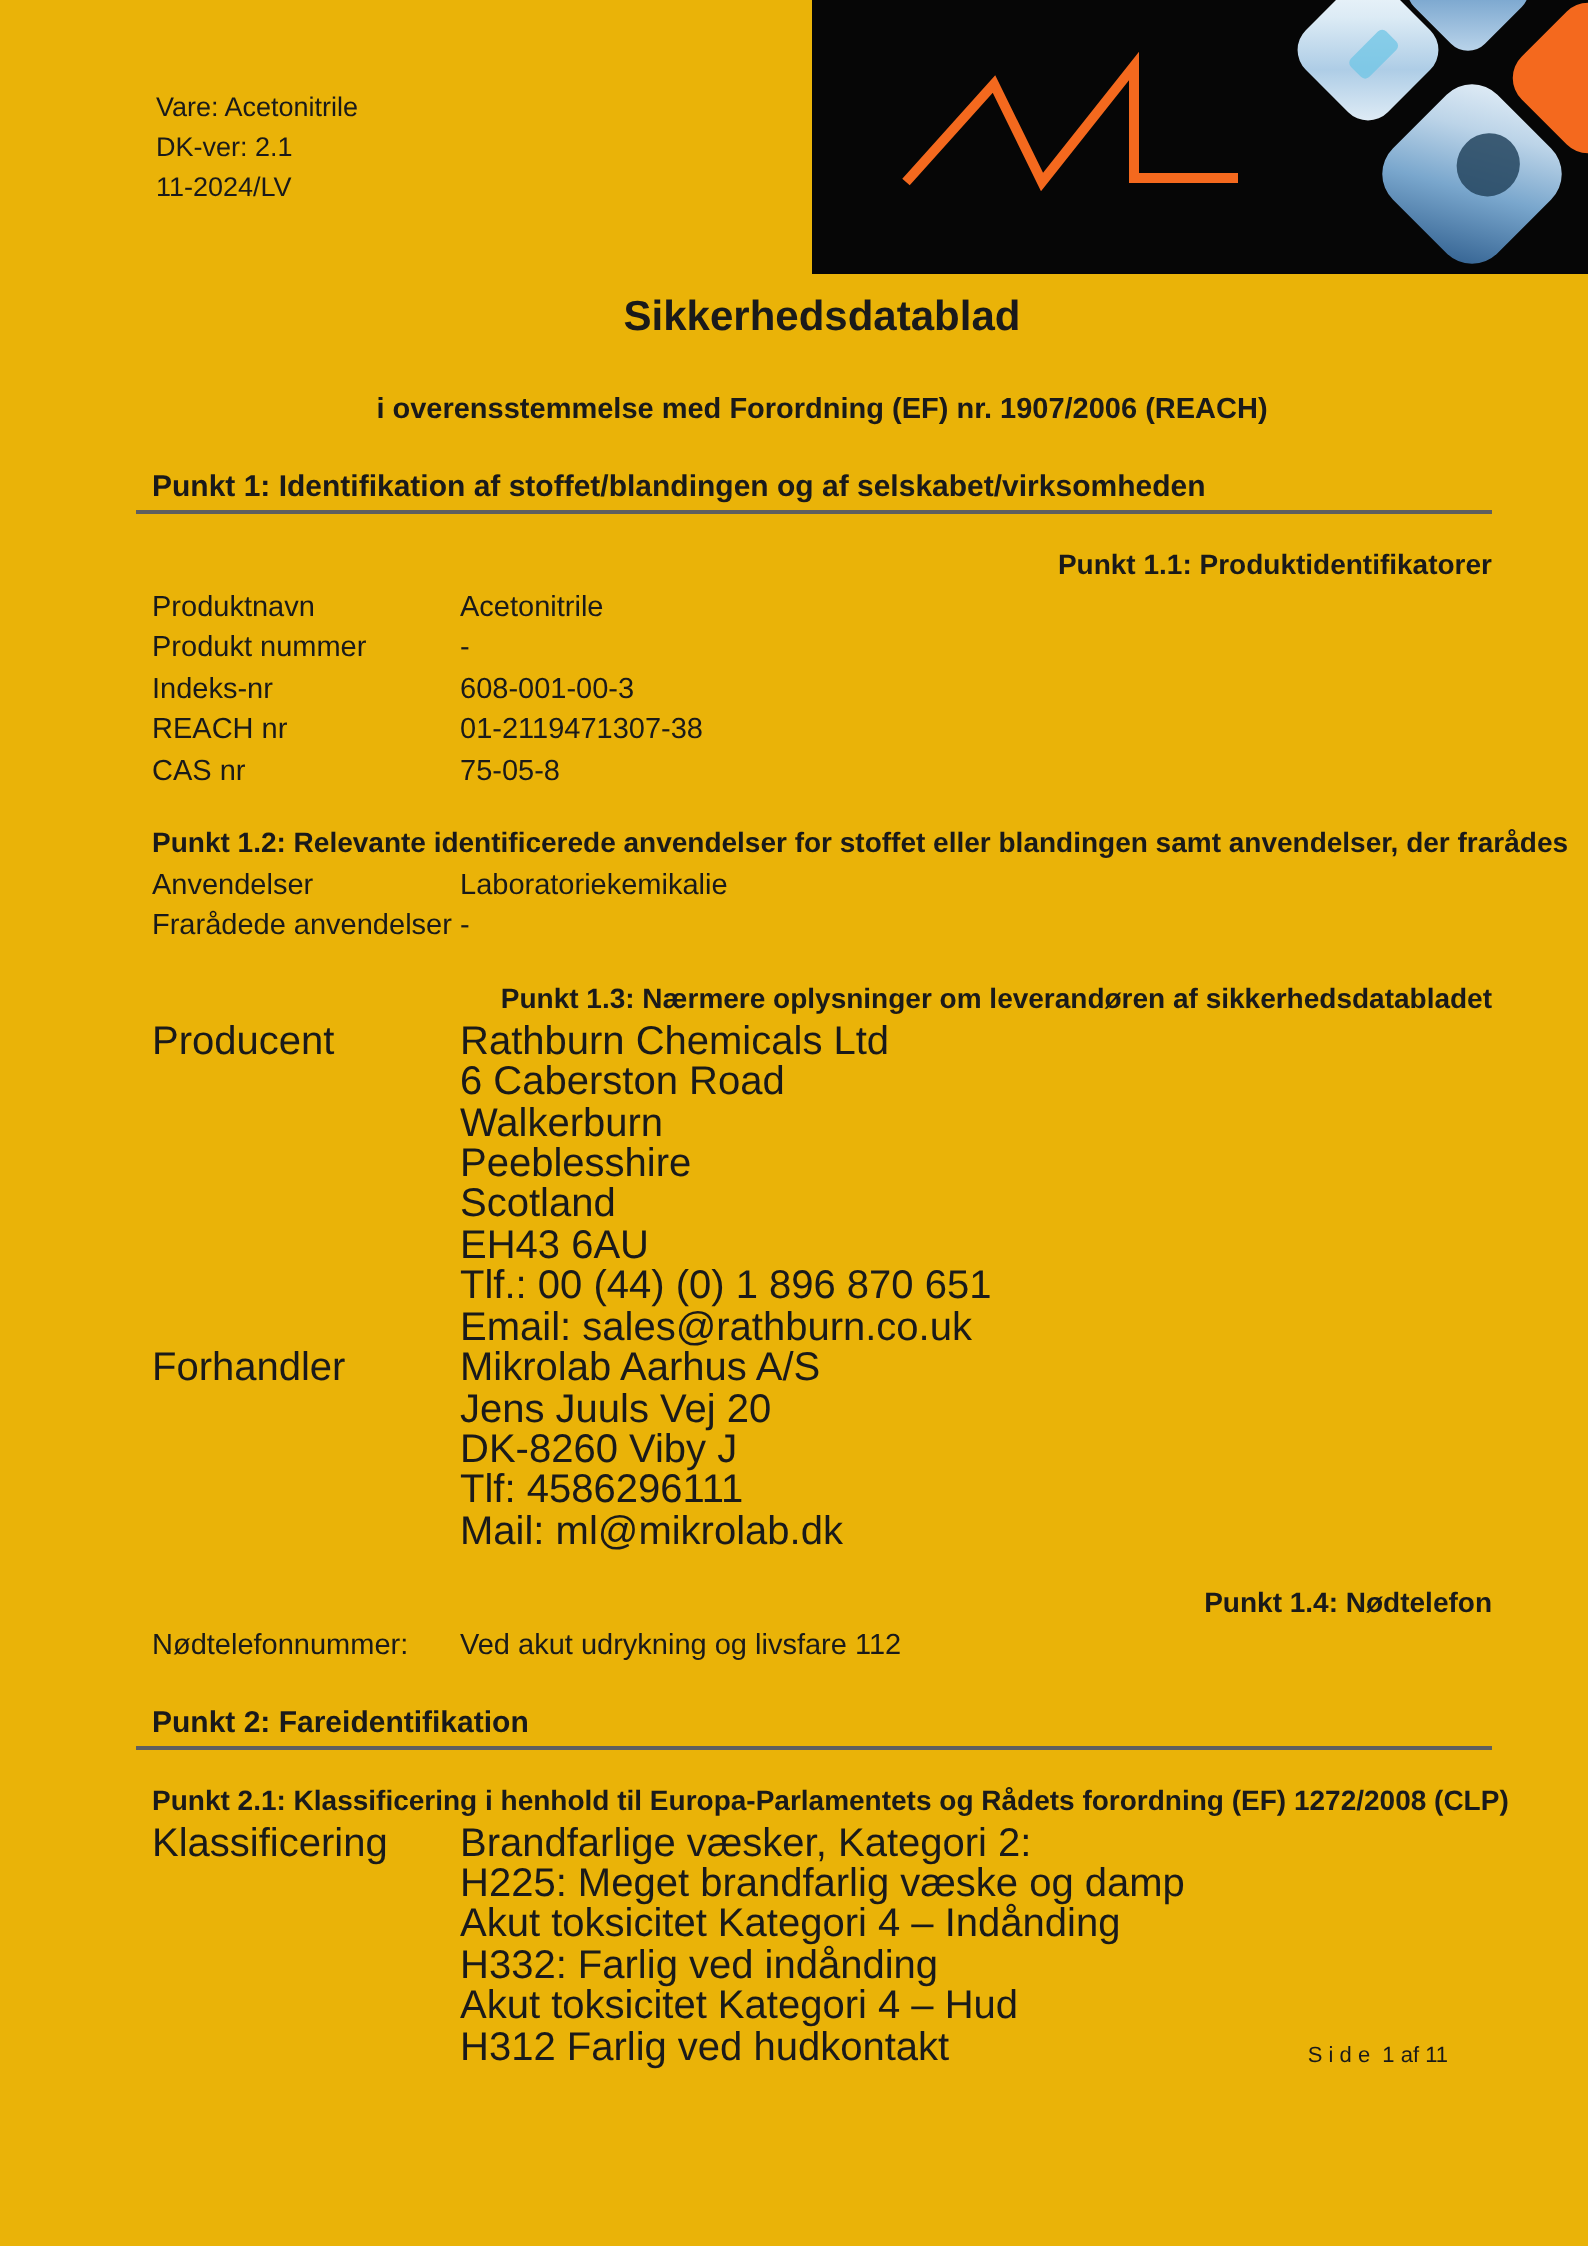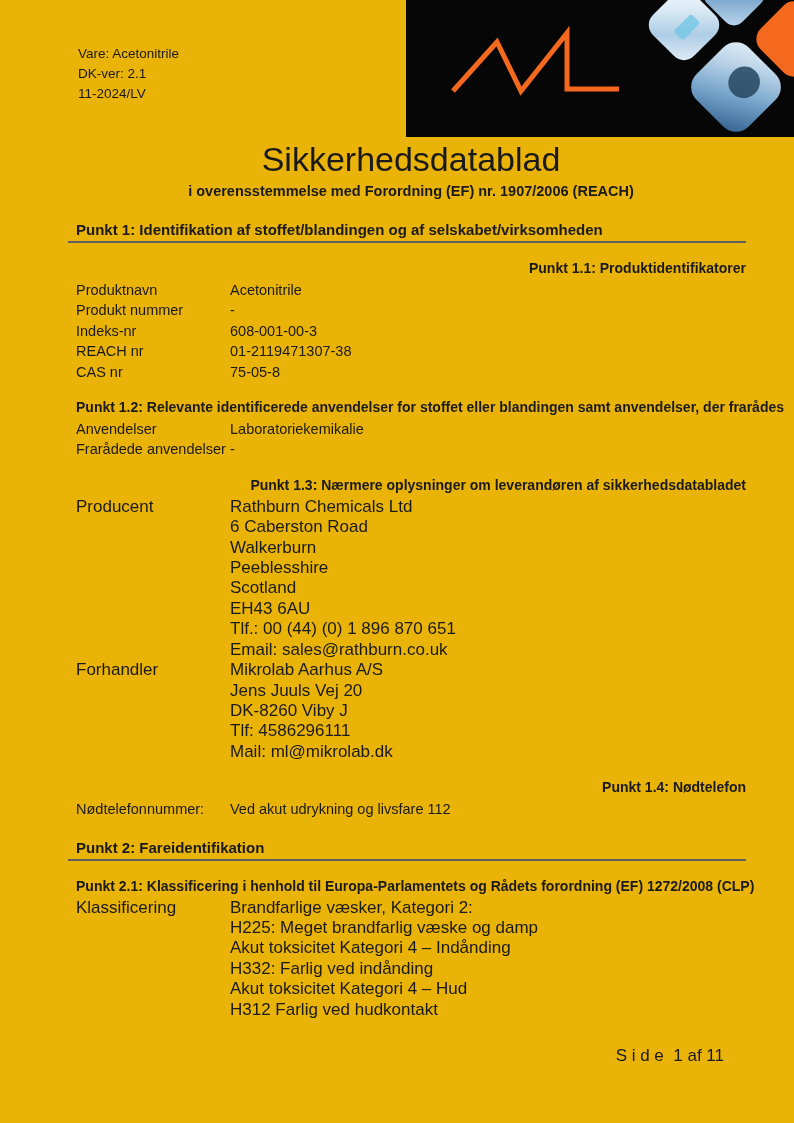--- a/index.html
+++ b/index.html
@@ -20,33 +20,33 @@
     background:#6fc6e6;border-radius:3px;opacity:.75;}
   .tile-b{left:303px;top:-30px;width:50px;height:50px;border-radius:12px;
     background:linear-gradient(135deg,#2f5f97 0%,#7ba7cf 55%,#c4dbee 100%);}
   .tile-c{left:357px;top:8px;width:62px;height:62px;border-radius:15px;background:#F4691E;}
   .tile-d{left:293px;top:50px;width:74px;height:74px;border-radius:18px;
     background:linear-gradient(150deg,#e6f0f8 0%,#bcd4e8 28%,#7aa7cd 58%,#2d5c8c 100%);}
   .tile-d::after{content:"";position:absolute;left:32%;top:16%;width:42%;height:44%;
     border-radius:50%;background:#24455f;opacity:.85;}
   
   .doc{position:absolute;left:76px;top:144px;width:670px;}
-  .title{text-align:center;font-weight:normal;font-size:34px;line-height:30px;margin:0;}
-  .subtitle{text-align:center;font-weight:bold;font-size:14.5px;line-height:18px;margin-top:8px;}
+  .title{text-align:center;font-weight:bold;font-size:21px;line-height:30px;margin:0;}
+  .subtitle{text-align:center;font-weight:bold;font-size:14.5px;line-height:18px;margin-top:22px;}
   .mainhead{font-weight:bold;font-size:15px;line-height:19px;margin-top:20px;white-space:nowrap;}
   .mainhead.p2{margin-top:18px;}
   .rule{border:0;border-top:2.5px solid #5f5f5f;margin:2px 0 0 -8px;width:678px;}
   .subhead{font-weight:bold;font-size:14px;line-height:19px;margin:16px 0 2px;white-space:nowrap;text-align:right;}
   .row{display:flex;font-size:14.5px;line-height:20.4px;}
   .lbl{flex:0 0 154px;}
   .val{flex:1;}
-  .block{display:flex;font-size:17px;line-height:20.4px;}
+  .block{display:flex;font-size:20px;line-height:20.4px;}
   .block .lines{flex:1;}
   .link{color:#1a1a1a;cursor:pointer;}
-  .footer{position:absolute;right:70px;top:1046px;font-size:17px;white-space:pre;}
+  .footer{position:absolute;right:70px;top:1022px;font-size:11px;white-space:pre;}
 </style>
 </head>
 <body>
 
 <div class="page">
 
   <div class="meta">
     <div>Vare: Acetonitrile</div>
     <div>DK-ver: 2.1</div>
     <div>11-2024/LV</div>

